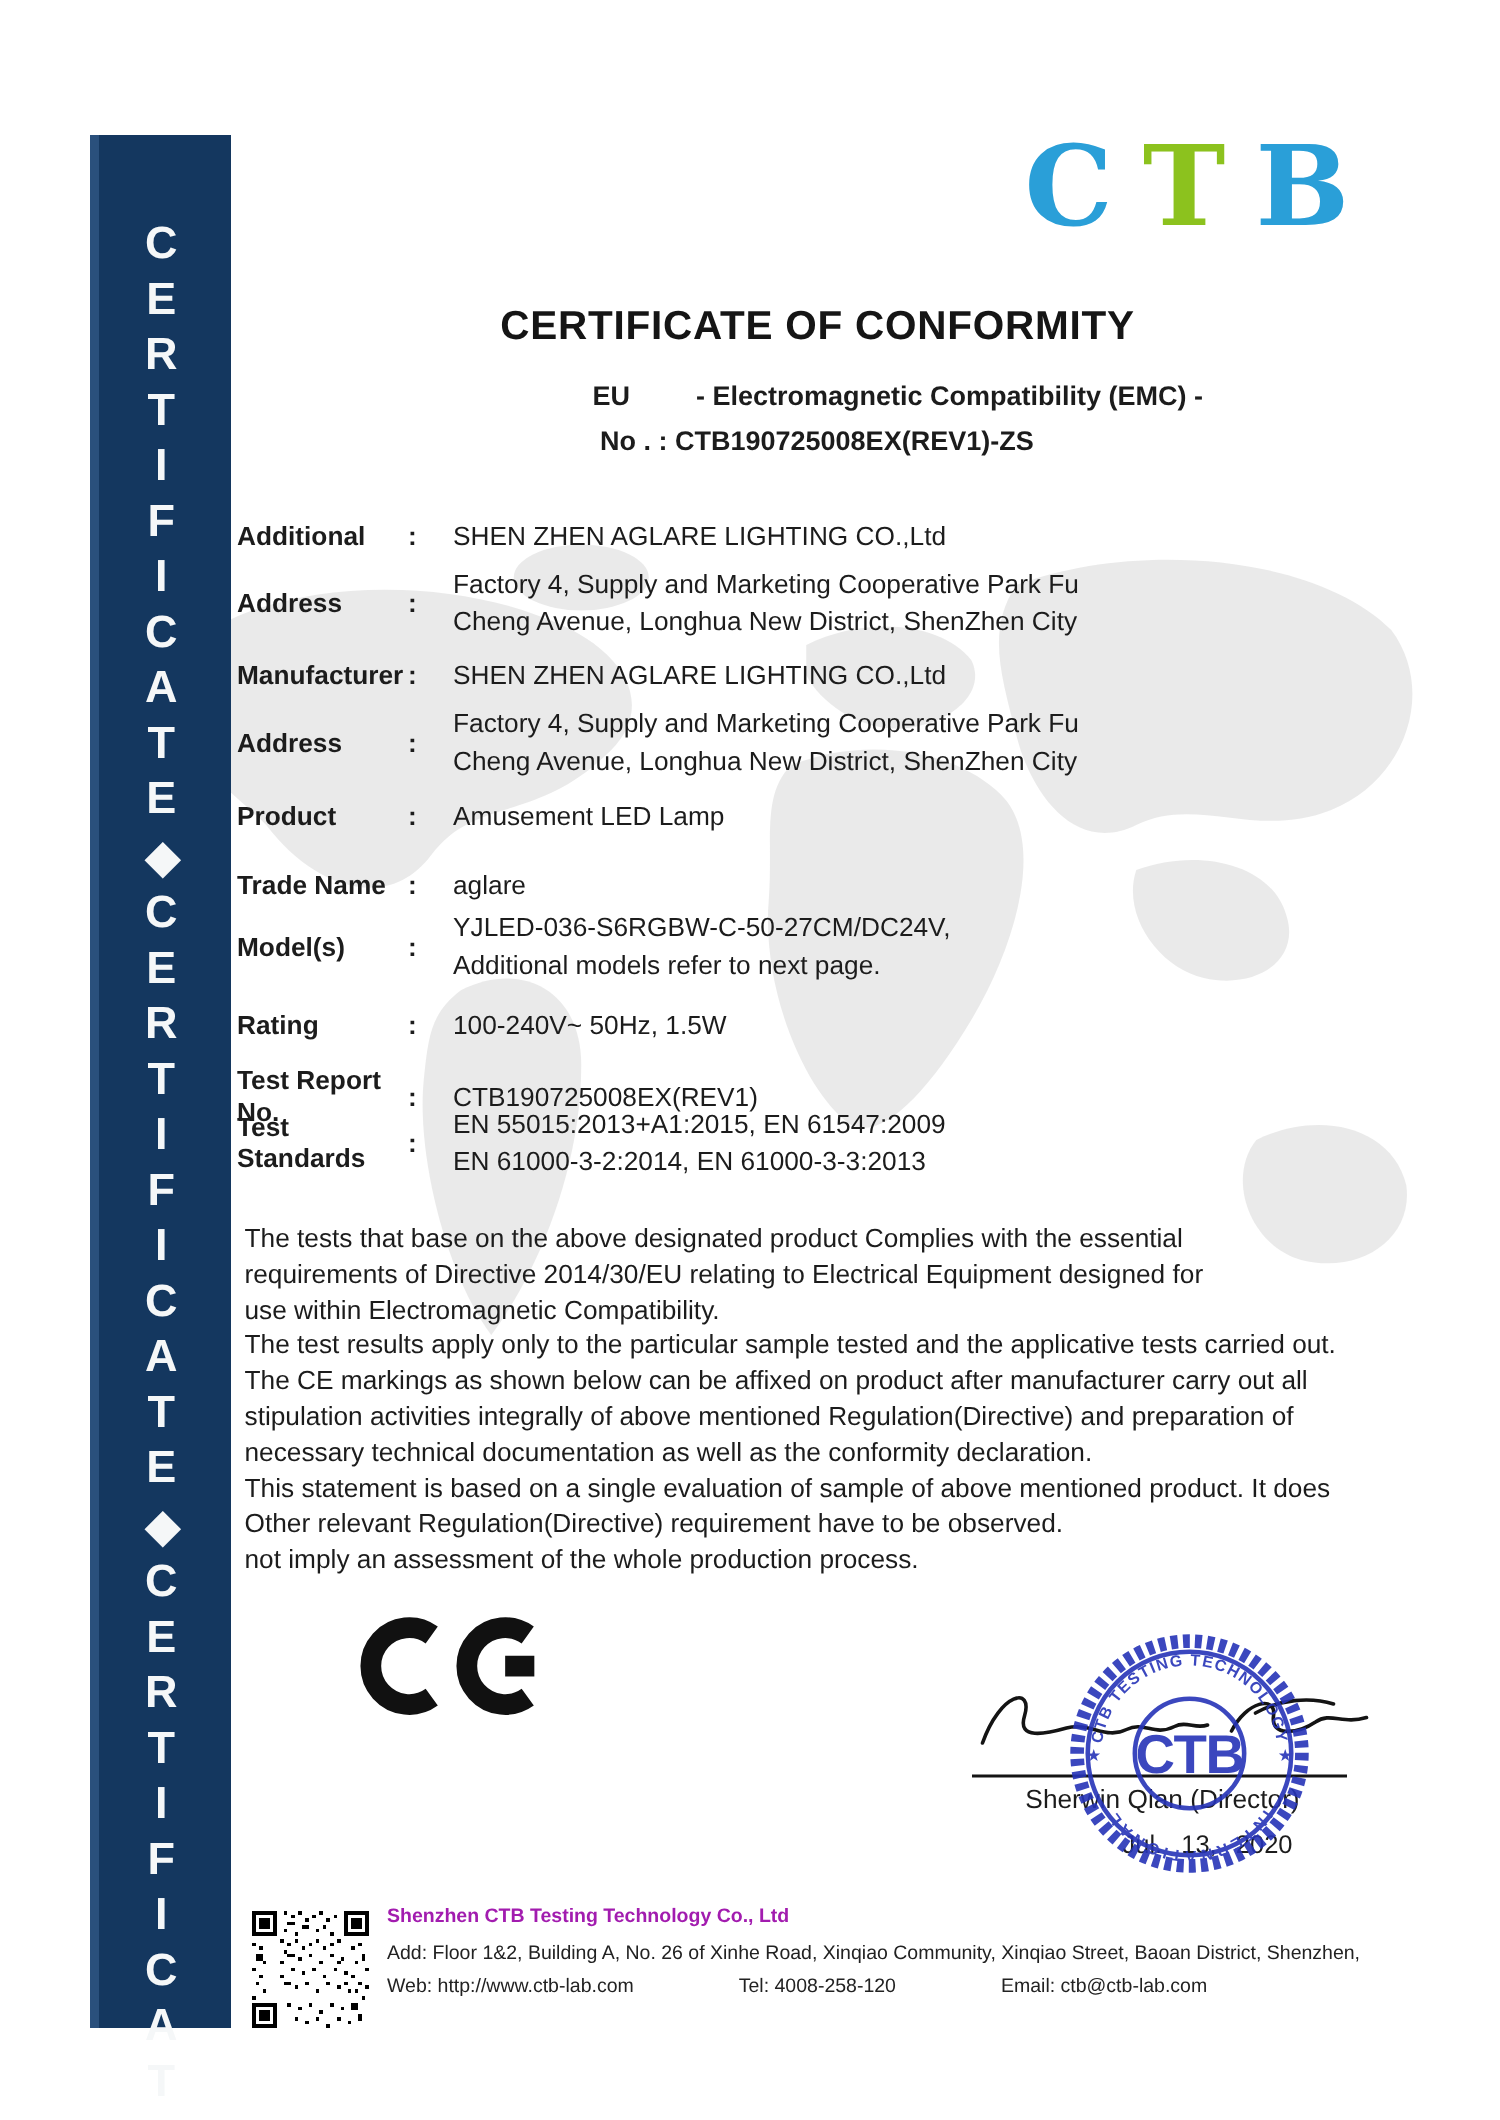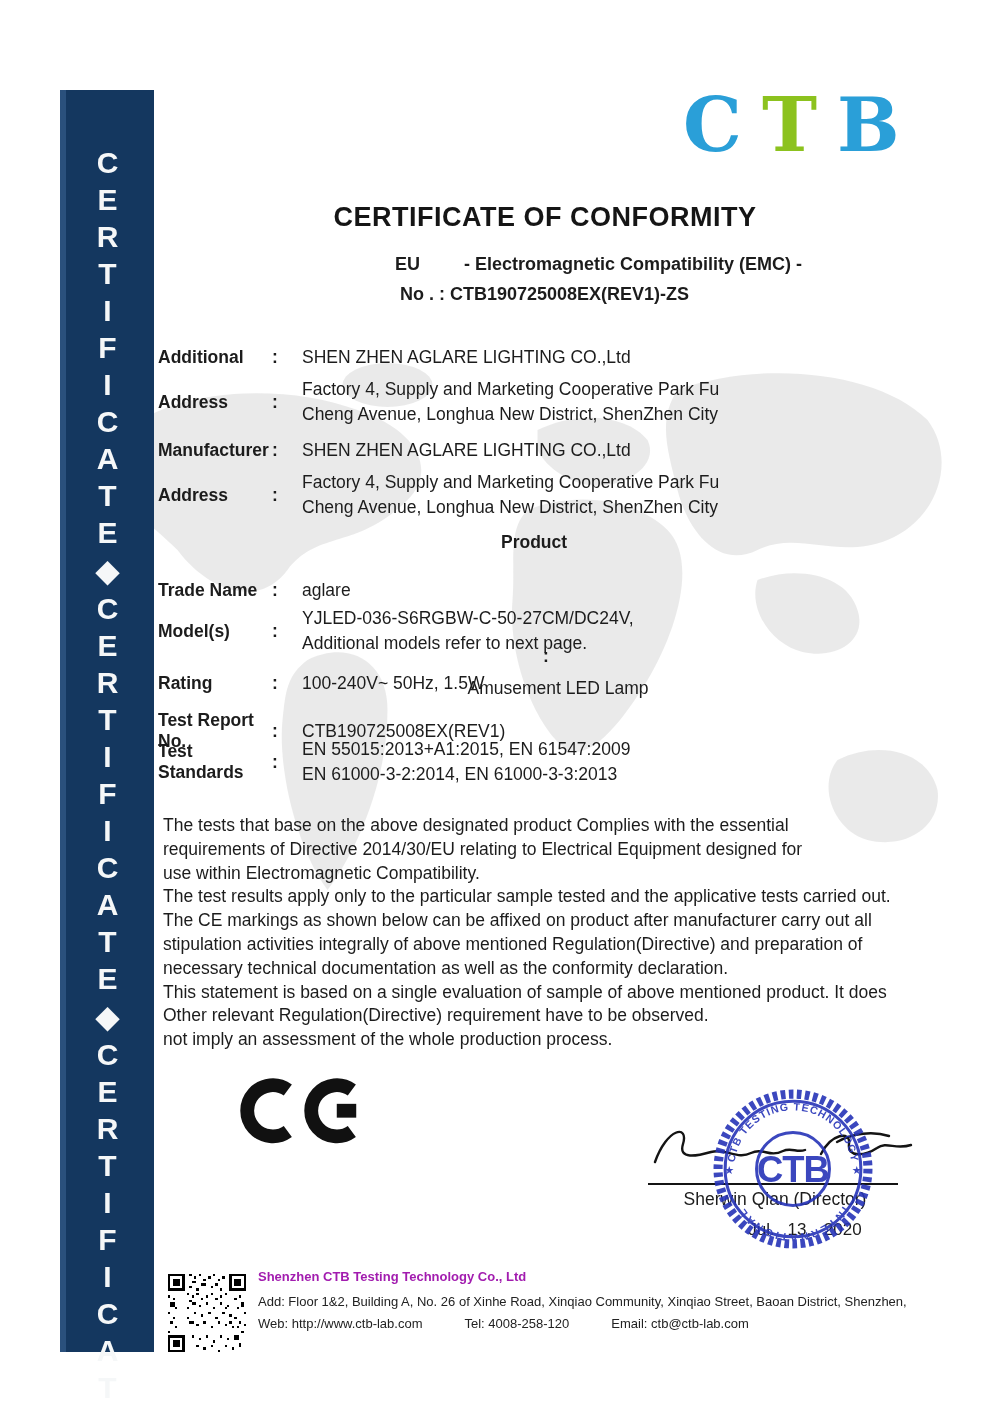--- a/index.html
+++ b/index.html
@@ -29,21 +29,21 @@
   .subrow .emc{position:absolute;left:262px;font-size:18px;font-weight:bold;}
   .certno{position:absolute;left:155px;top:284px;width:780px;z-index:2;}
   .certno span{position:absolute;left:245px;font-size:18px;font-weight:bold;white-space:nowrap;}
 
   
   .fields{position:absolute;left:158px;top:338px;width:800px;z-index:2;}
   .frow{position:absolute;display:flex;align-items:center;width:100%;}
   .frow .lbl{width:114px;flex:0 0 114px;font-size:17.5px;font-weight:bold;}
   .frow .col{width:30px;flex:0 0 30px;font-size:17.5px;font-weight:bold;}
   .frow .val{font-size:17.5px;line-height:25px;}
-  .r0{top:7px;} .r1{top:39px;} .r2{top:100px;} .r3{top:132px;} .r4{top:194px;flex-direction:column;}
+  .r0{top:7px;} .r1{top:39px;} .r2{top:100px;} .r3{top:132px;} .r4{top:194px;}
   .r5{top:240px;align-items:center;} .r6{top:268px;} .r7{top:333px;} .r8{top:372px;} .r9{top:399px;}
 
   
   .bodytext{position:absolute;left:163px;top:814px;width:790px;z-index:2;}
   .bline{font-size:17.5px;line-height:23.8px;white-space:nowrap;}
 
   
   .ce{position:absolute;left:240px;top:1064px;width:128px;height:94px;z-index:2;}
 
   
@@ -51,21 +51,21 @@
   .stamp{position:absolute;left:712px;top:1088px;width:162px;height:162px;z-index:5;opacity:0.9;pointer-events:none;}
   .sig-line{position:absolute;left:648px;top:1183px;width:250px;border-top:2px solid #141414;z-index:3;}
   .signer{position:absolute;left:625px;top:1189px;width:300px;text-align:center;font-size:17.5px;z-index:3;}
   .sigdate{position:absolute;left:680px;top:1220px;width:250px;text-align:center;font-size:17px;word-spacing:8px;z-index:3;}
 
   
   .qr{position:absolute;left:168px;top:1274px;width:78px;height:78px;z-index:2;}
   .footer{position:absolute;left:258px;top:1269px;width:700px;z-index:2;}
   .f-company{font-size:13px;font-weight:bold;margin-bottom:7px;color:#a21caf;}
   .f-addr{font-size:13px;line-height:21.5px;color:#222;}
-  .f-webrow{display:flex;gap:42px;font-size:13px;margin-top:3px;color:#222;}
+  .f-webrow{display:flex;gap:70px;font-size:13px;margin-top:3px;color:#222;}
 </style>
 </head>
 <body>
 
 <div class="page">
 
   <svg class="map" viewBox="0 0 900 740">
     <g fill="#d6d6d6" opacity="0.5">
       <path d="M60,110 C100,60 220,50 300,80 C360,100 380,140 350,170 C300,220 260,200 230,240 C200,280 150,260 120,220 C90,190 40,160 60,110 Z"></path>
       <ellipse cx="330" cy="55" rx="45" ry="22"></ellipse>

